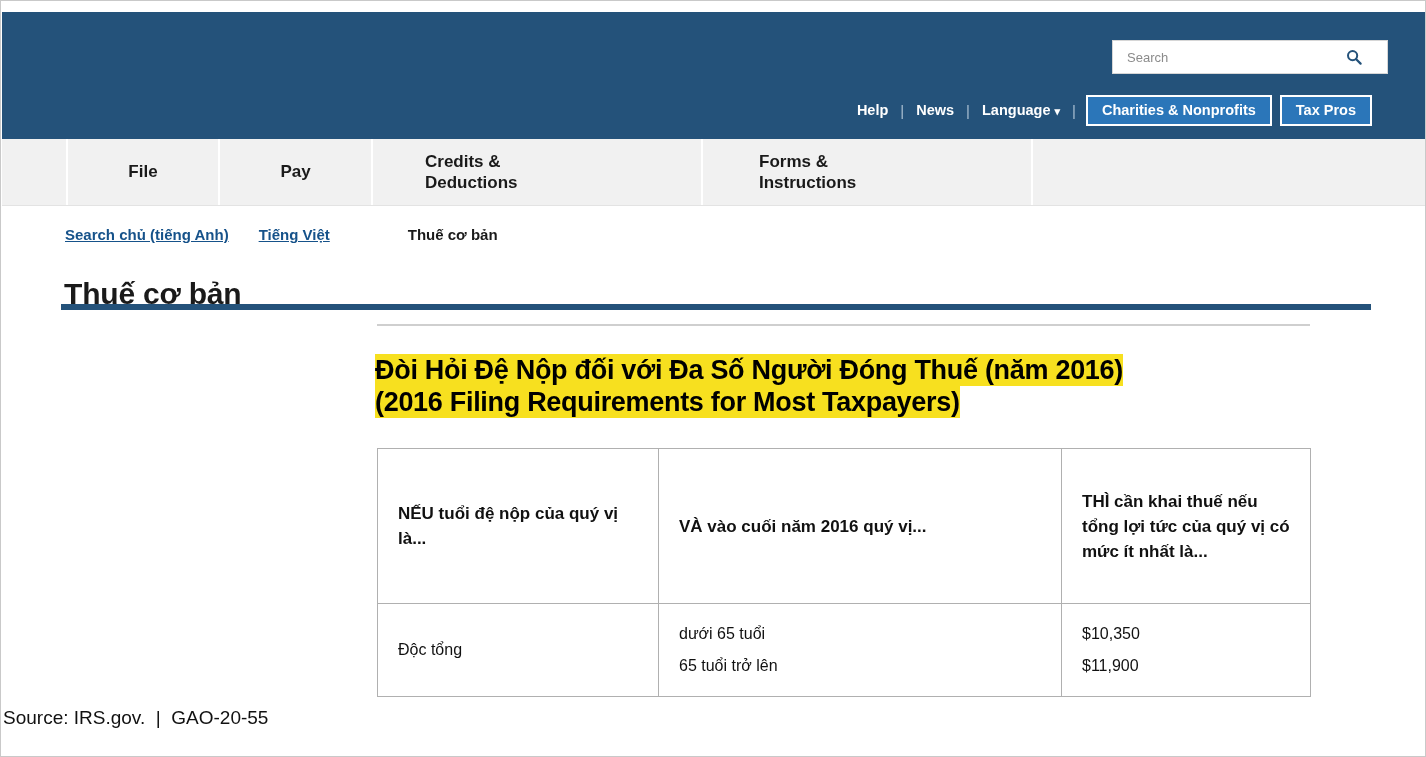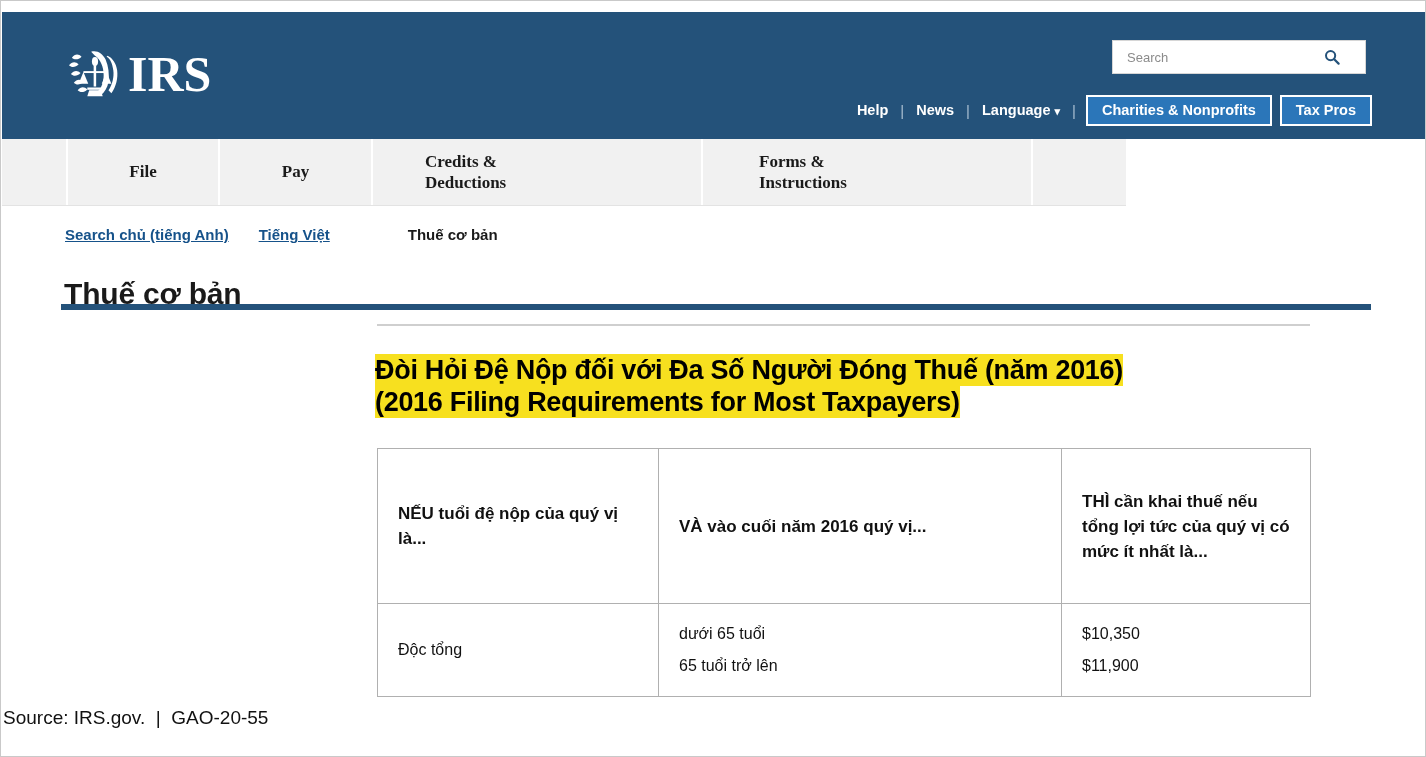--- a/index.html
+++ b/index.html
@@ -54,21 +54,21 @@
     font-weight: bold;
     letter-spacing: 0px;
     line-height: 50px;
   }
 
   
   .search-box {
     position: absolute;
     left: 1110px;
     top: 28px;
-    width: 254px;
+    width: 276px;
     height: 34px;
     background: #ffffff;
     border: 1px solid #d6d6d6;
     box-sizing: border-box;
     display: flex;
     align-items: center;
     padding: 0 25px 0 14px;
   }
   .search-input {
     flex: 1;
@@ -131,28 +131,27 @@
     white-space: nowrap;
     box-sizing: border-box;
     cursor: pointer;
   }
 
   
   .main-nav {
     position: absolute;
     left: 1px;
     top: 138px;
-    width: 1124px;
+    width: 1424px;
     height: 67px;
     background: #f1f1f1;
     display: flex;
     align-items: stretch;
     border-bottom: 1px solid #e3e3e3;
     box-sizing: border-box;
-    font-family: Liberation Serif, serif;
   }
   .nav-spacer-left { width: 64px; border-right: 2px solid #ffffff; }
   .nav-item {
     display: flex;
     align-items: center;
     justify-content: center;
     text-align: center;
     font-size: 17px;
     font-weight: bold;
     color: #1a1a1a;
@@ -281,41 +280,20 @@
     white-space: pre;
   }
 </style>
 </head>
 <body>
 
 <div class="page-frame">
 
   <div class="site-header">
 
-    <div class="irs-logo">
-      <svg class="irs-seal" viewBox="0 0 60 54">
-        <g fill="#ffffff">
-          <path d="M6 10 C9 6, 13 6, 16 9 C13 12, 9 13, 6 10 Z"></path>
-          <path d="M3 18 C6 14, 10 14, 13 17 C10 20, 6 21, 3 18 Z"></path>
-          <path d="M5 27 C8 23, 12 23, 15 26 C12 29, 8 30, 5 27 Z"></path>
-          <path d="M8 36 C11 32, 15 32, 18 35 C15 38, 11 39, 8 36 Z"></path>
-          <path d="M12 44 C15 40, 19 40, 22 43 C19 46, 15 47, 12 44 Z"></path>
-          <path d="M26 4 C32 2, 38 6, 41 12 C44 19, 45 27, 44 35 C43 41, 40 46, 36 49 L33 45 C37 41, 39 35, 39 28 C39 20, 36 12, 30 8 Z"></path>
-          <path d="M43 8 C48 10, 52 16, 53 23 C54 31, 52 40, 47 47 L44 44 C48 38, 50 30, 49 23 C48 16, 46 11, 42 9 Z"></path>
-          <ellipse cx="30" cy="14" rx="3.2" ry="4.6"></ellipse>
-          <rect x="28.6" y="18" width="2.6" height="22"></rect>
-          <path d="M18 24 L42 24 L42 26 L18 26 Z"></path>
-          <path d="M18 25 L13 37 L23 37 Z"></path>
-          <path d="M42 25 L37 37 L47 37 Z"></path>
-          <rect x="22" y="41" width="16" height="2.4"></rect>
-          <path d="M24 44 L36 44 L38 50 L22 50 Z"></path>
-        </g>
-      </svg>
-      <span class="irs-wordmark">IRS</span>
-    </div>
 
     <div class="search-box">
       <input class="search-input" type="text" placeholder="Search" style="">
       <svg class="search-icon" viewBox="0 0 16 16">
         <circle cx="6.6" cy="6.6" r="4.6" fill="none" stroke="#24527a" stroke-width="2"></circle>
         <line x1="10.2" y1="10.2" x2="14.6" y2="14.6" stroke="#24527a" stroke-width="2.2" stroke-linecap="round"></line>
       </svg>
     </div>
 
     <div class="util-nav">

